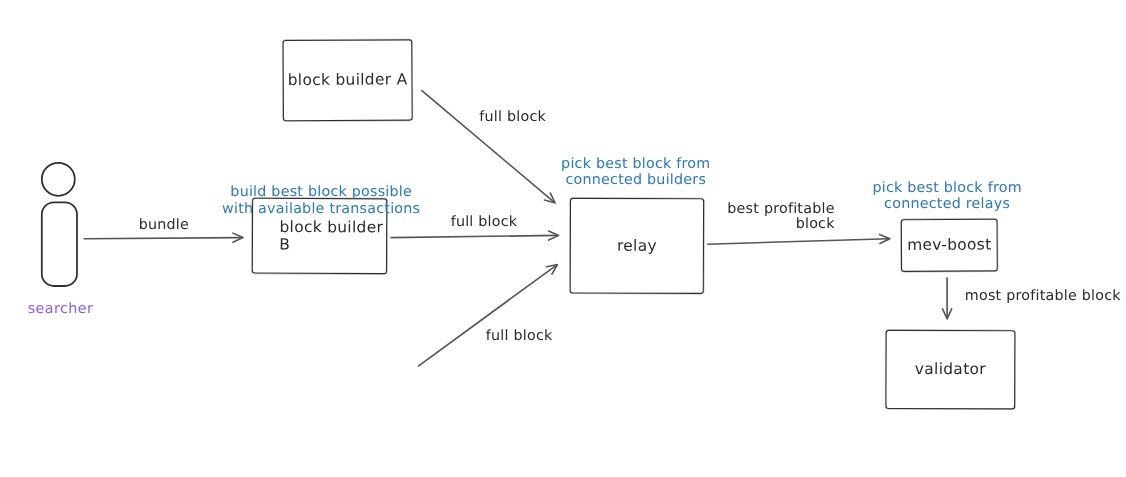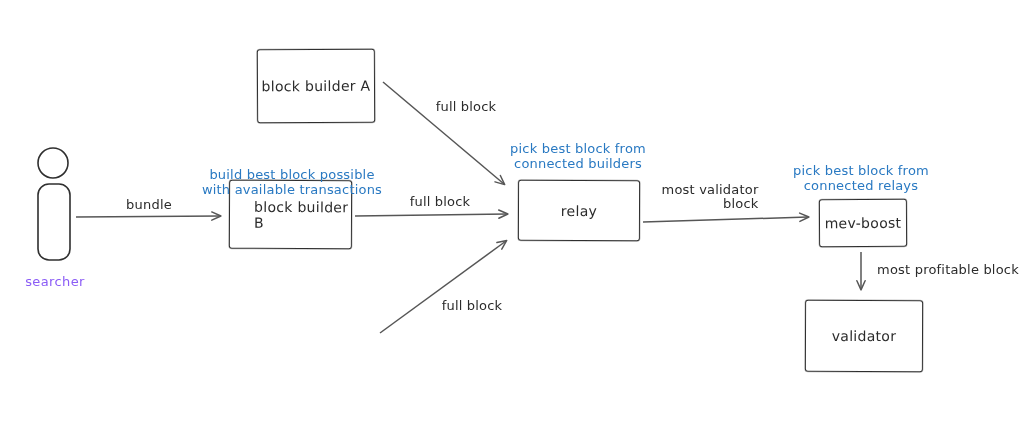--- a/index.html
+++ b/index.html
@@ -29,24 +29,24 @@
     border-radius: 3px;
     background: transparent;
     display: flex;
     align-items: center;
     justify-content: center;
     color: #2b2b2b;
     font-size: 14px;
     letter-spacing: 0.3px;
     box-shadow: 0 0 0 0.5px rgba(47,47,47,0.35);
   }
-  .node-a { left: 257px; top: 36px;  width: 118px; height: 74px; transform: rotate(-0.3deg); margin-top: 13px; }
+  .node-a { left: 257px; top: 36px;  width: 118px; height: 74px; transform: rotate(-0.3deg); }
   .node-b { left: 229px; top: 180px; width: 123px; height: 69px; transform: rotate(0.25deg); padding-left: 24px; }
   .node-c { left: 255px; top: 298px; width: 118px; height: 72px; transform: rotate(-0.2deg); }
-  .node-relay { left: 518px; top: 180px; width: 122px; height: 61px; transform: rotate(0.2deg); }
+  .node-relay { left: 518px; top: 180px; width: 122px; height: 87px; transform: rotate(0.2deg); }
   .node-mev { left: 819px; top: 199px; width: 88px; height: 48px; transform: rotate(-0.3deg); }
   .node-validator { left: 805px; top: 300px; width: 118px; height: 72px; transform: rotate(0.2deg); }
 
   .edge-label {
     position: absolute;
     transform: translate(-50%, -50%);
     color: #2b2b2b;
     font-size: 13px;
     white-space: nowrap;
     text-align: right;
@@ -112,21 +112,21 @@
     <span>validator</span>
   </div>
 
   <div class="actor-label" style="left:55px; top:281px;">searcher</div>
 
   <div class="edge-label" style="left:149px; top:205px;">bundle</div>
   <div class="edge-label" style="left:466px; top:107px;">full block</div>
   <div class="edge-label" style="left:440px; top:202px;">full block</div>
   <div class="edge-label" style="left:472px; top:306px;">full block</div>
   <div class="edge-label" style="left:710px; top:197px;">
-    <div>most validator</div>
+    <div>best profitable</div>
     <div>block</div>
   </div>
   <div class="edge-label" style="left:948px; top:270px;">most profitable block</div>
 
   <div class="annotation" style="left:292px; top:151px;margin-top:32px;">
     <div>build best block possible</div>
     <div>with available transactions</div>
   </div>
   <div class="annotation" style="left:578px; top:157px;">
     <div>pick best block from</div>

